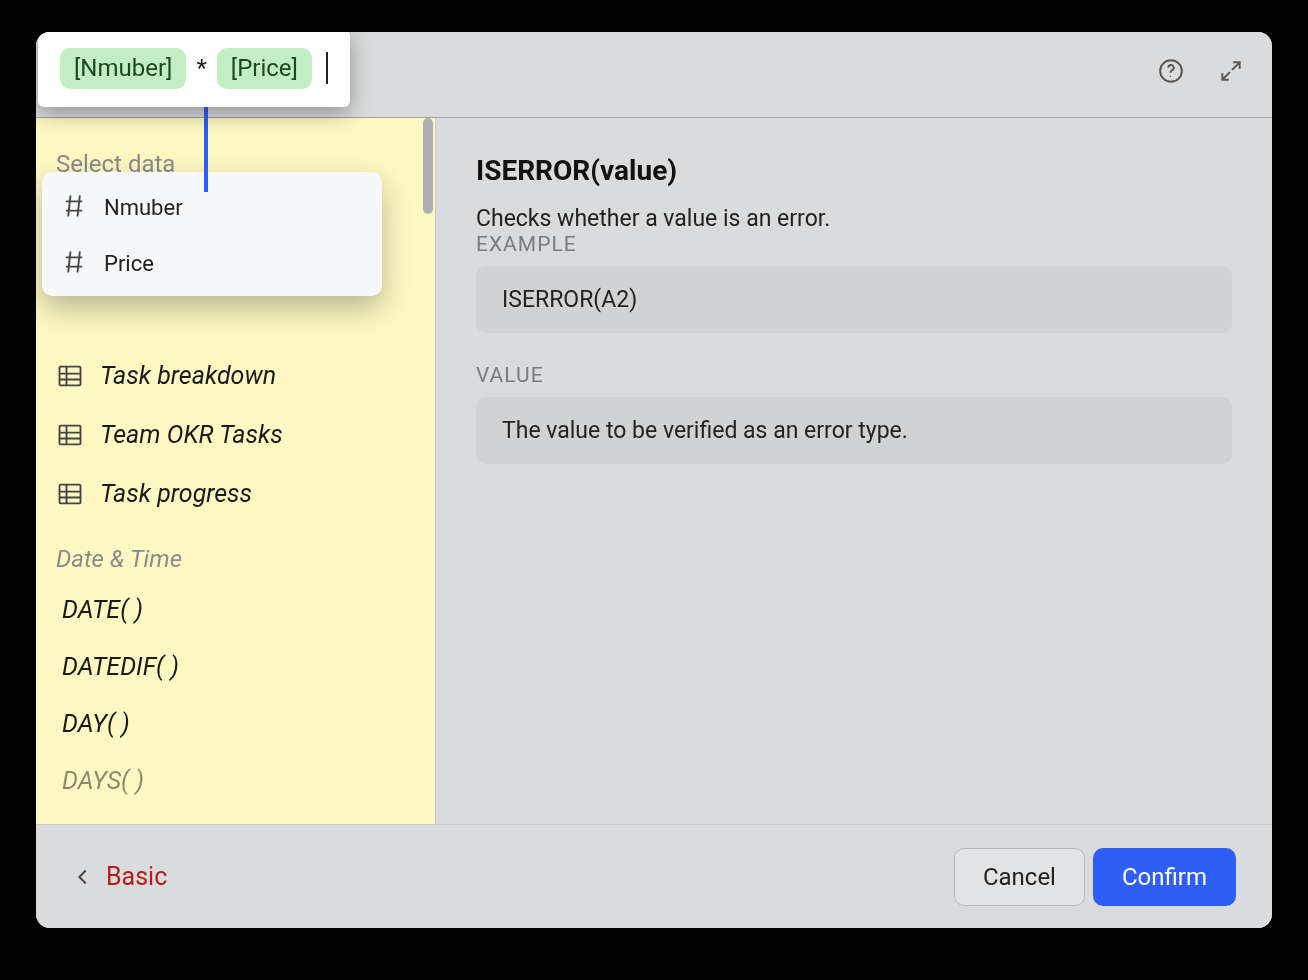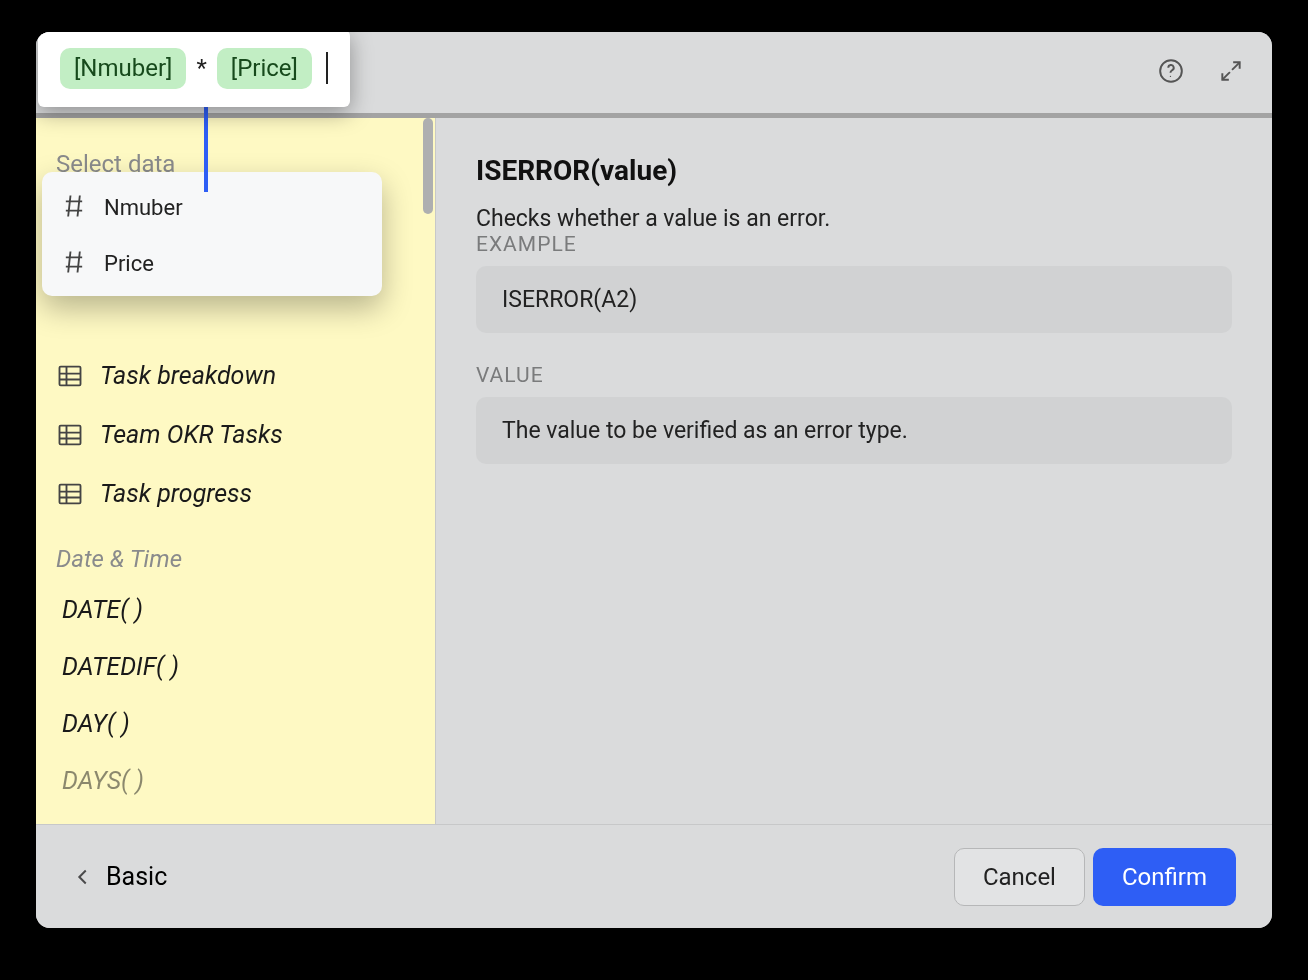--- a/index.html
+++ b/index.html
@@ -26,21 +26,21 @@
     position: relative;
     display: flex;
     flex-direction: column;
     overflow: hidden;
   }
 
   
   .topbar {
     height: 86px;
     background: #dadbdc;
-    border-bottom: 5px solid #a3a3a3;
+    border-bottom: 1px solid #a3a3a3;
     position: relative;
   }
   .formula-card {
     position: absolute;
     top: -2px;
     left: 2px;
     background: #fff;
     border-radius: 6px;
     padding: 18px 22px 18px 22px;
     box-shadow: 0 6px 22px rgba(0,0,0,0.35);
@@ -223,21 +223,21 @@
     border-top: 1px solid #c7c8c9;
     display: flex;
     align-items: center;
     justify-content: space-between;
     padding: 0 36px;
   }
   .back-link {
     display: flex;
     align-items: center;
     gap: 12px;
-    color: #000000;
+    color: #b91c1c;
     font-size: 25px;
     cursor: pointer;
   }
   .back-link svg { width: 22px; height: 22px; stroke: #4b4b4c; fill: none; stroke-width: 2.2; }
   .footer-actions { display: flex; gap: 8px; }
   .btn {
     font-size: 24px;
     padding: 14px 28px;
     border-radius: 10px;
     cursor: pointer;

